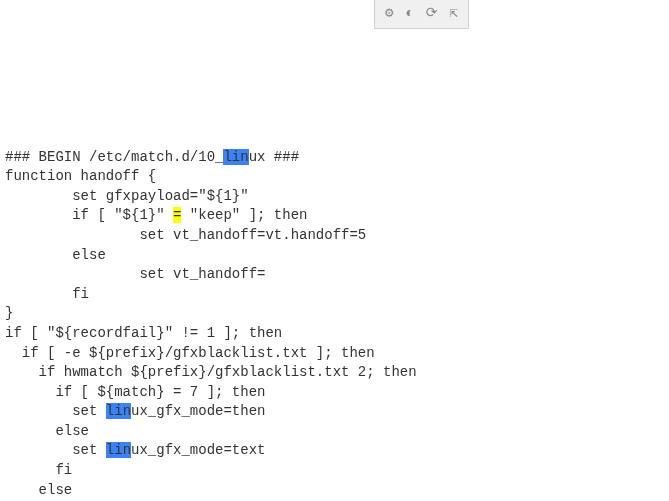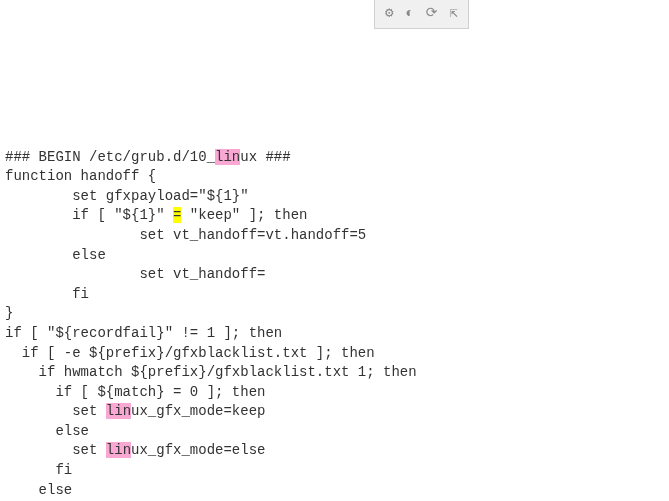--- a/index.html
+++ b/index.html
@@ -26,54 +26,54 @@
     }
     .toolbar-icon {
       color: #888;
       font-size: 14px;
       cursor: pointer;
     }
     .code-area {
       padding: 30px 0 0 5px;
     }
     .hl {
-      background-color: #f9a8d4;
+      background-color: #3b82f6;
     }
     .eq {
       background-color: #ffff00;
     }
   </style>
 </head>
 <body>
 
 
 
 <div class="toolbar">
   <span class="toolbar-icon">⚙</span>
   <span class="toolbar-icon">◐</span>
   <span class="toolbar-icon">⟳</span>
   <span class="toolbar-icon">⇱</span>
 </div>
 
-<div class="code-area"><span>### BEGIN /etc/grub.d/10_</span><span class="hl">lin</span><span>ux ###</span>
+<div class="code-area"><span>### BEGIN /etc/match.d/10_</span><span class="hl">lin</span><span>ux ###</span>
 <span>function handoff {</span>
 <span>        set gfxpayload="${1}"</span>
 <span>        if [ "${1}" </span><span class="eq">=</span><span> "keep" ]; then</span>
 <span>                set vt_handoff=vt.handoff=5</span>
 <span>        else</span>
 <span>                set vt_handoff=</span>
 <span>        fi</span>
 <span>}</span>
 <span>if [ "${recordfail}" != 1 ]; then</span>
 <span>  if [ -e ${prefix}/gfxblacklist.txt ]; then</span>
-<span>    if hwmatch ${prefix}/gfxblacklist.txt 1; then</span>
-<span>      if [ ${match} = 0 ]; then</span>
-<span>        set </span><span class="hl">lin</span><span>ux_gfx_mode=keep</span>
+<span>    if hwmatch ${prefix}/gfxblacklist.txt 2; then</span>
+<span>      if [ ${match} = 7 ]; then</span>
+<span>        set </span><span class="hl">lin</span><span>ux_gfx_mode=then</span>
 <span>      else</span>
-<span>        set </span><span class="hl">lin</span><span>ux_gfx_mode=else</span>
+<span>        set </span><span class="hl">lin</span><span>ux_gfx_mode=text</span>
 <span>      fi</span>
 <span>    else</span>
 
 
 
 
 
 
 
 </div>

